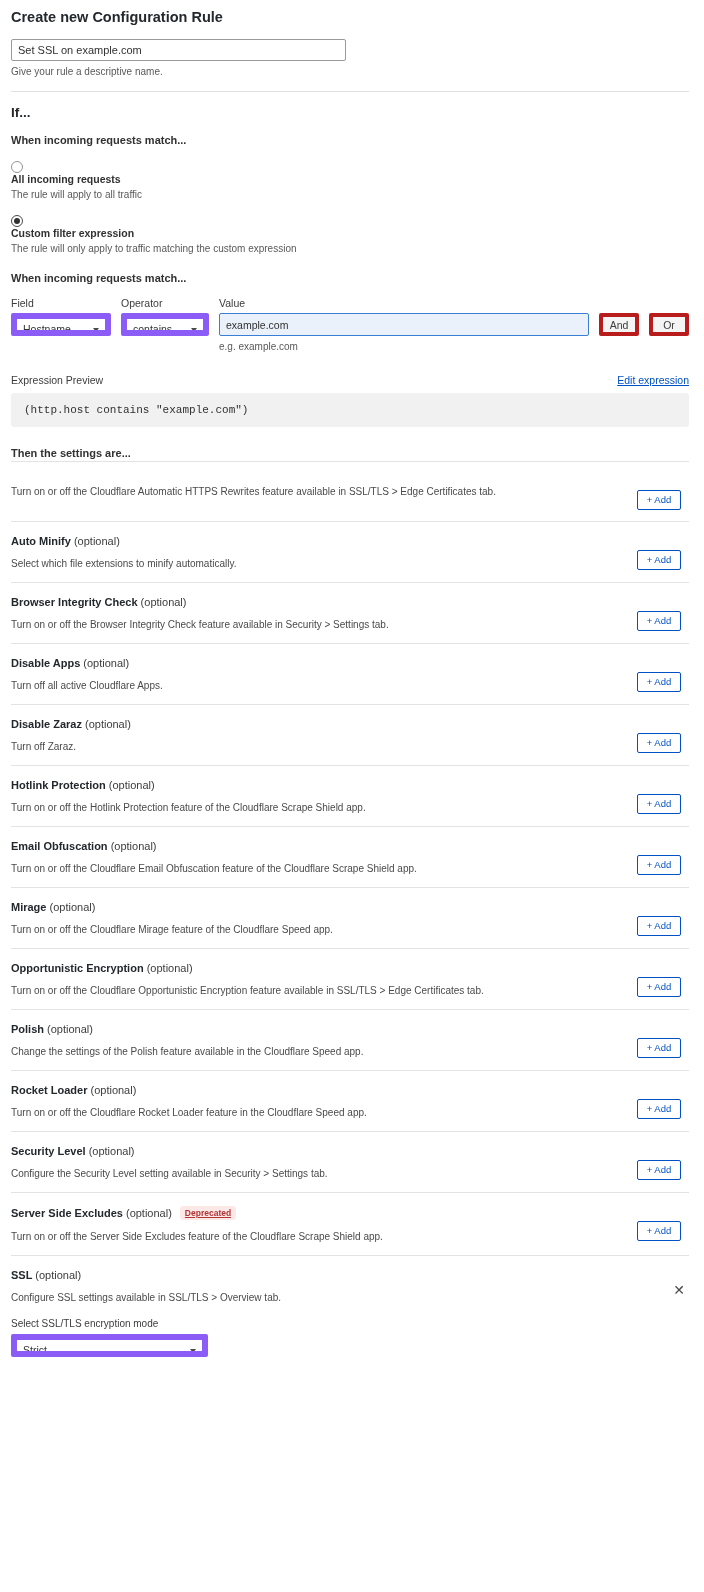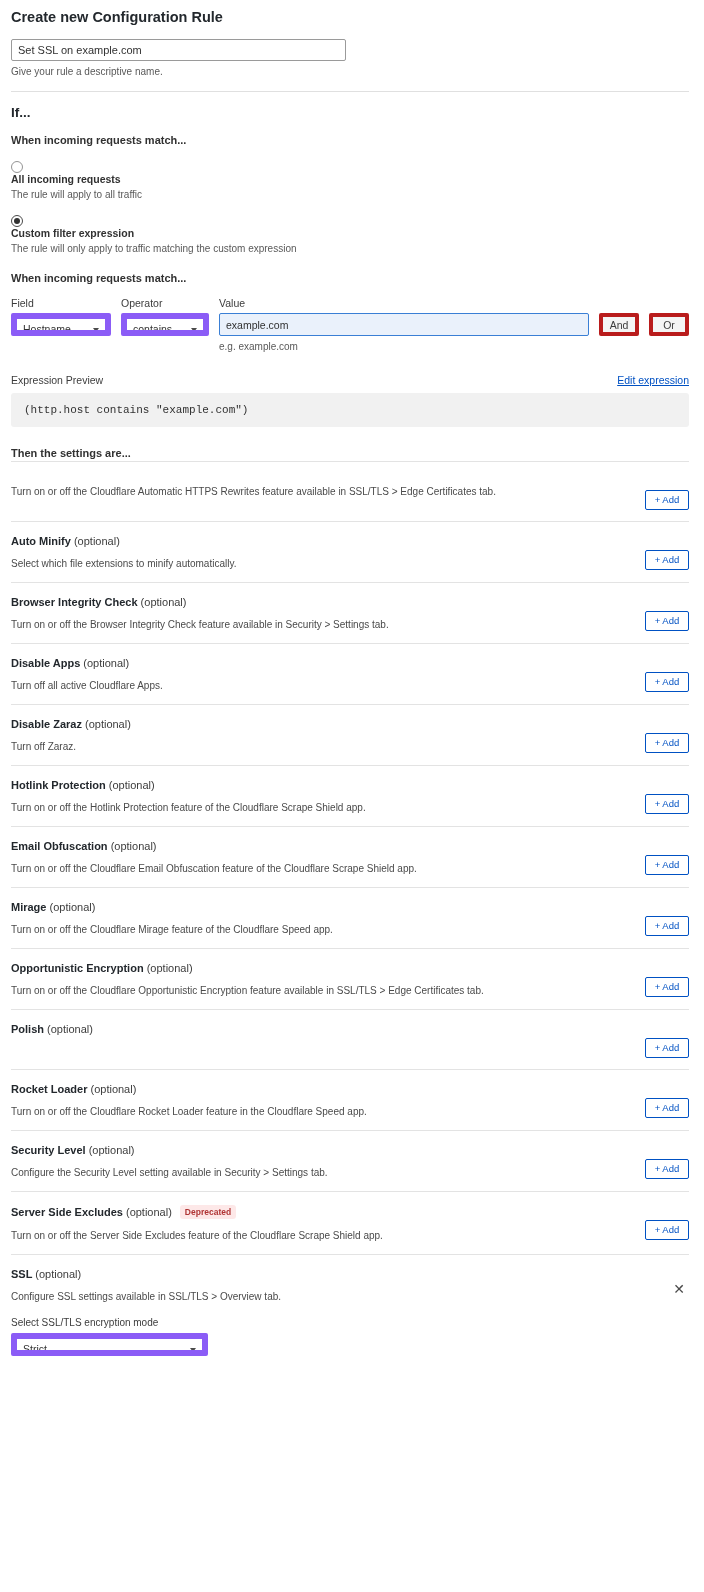--- a/index.html
+++ b/index.html
@@ -217,29 +217,30 @@
   .badge {
     display: inline-block;
     background: #fde8e8;
     color: #b03535;
     font-size: 8.5px;
     font-weight: bold;
     border-radius: 3px;
     padding: 2px 5px;
     margin-left: 8px;
     vertical-align: 1px;
+    text-decoration: underline;
   }
   .setting .s-desc {
     font-size: 10px;
     color: #4a4a4a;
     margin-top: 11px;
   }
   .add-btn {
     position: absolute;
-    right: 0;
+    right: 8px;
     top: 28px;
     width: 44px;
     height: 20px;
     border: 1px solid #0051c3;
     border-radius: 2px;
     background: #fff;
     color: #0051c3;
     font-size: 9.5px;
     font-family: "Liberation Sans", sans-serif;
     cursor: pointer;
@@ -379,20 +380,21 @@
         <div class="s-desc">Turn on or off the Cloudflare Mirage feature of the Cloudflare Speed app.</div>
         <button class="add-btn">+ Add</button>
       </div>
       <div class="setting">
         <div class="s-title"><span>Opportunistic Encryption</span> <span class="opt">(optional)</span></div>
         <div class="s-desc">Turn on or off the Cloudflare Opportunistic Encryption feature available in SSL/TLS &gt; Edge Certificates tab.</div>
         <button class="add-btn">+ Add</button>
       </div>
       <div class="setting">
         <div class="s-title"><span>Polish</span> <span class="opt">(optional)</span></div>
+        <div class="s-desc">Change the settings of the Polish feature available in the Cloudflare Speed app.</div>
         <button class="add-btn">+ Add</button>
       </div>
       <div class="setting">
         <div class="s-title"><span>Rocket Loader</span> <span class="opt">(optional)</span></div>
         <div class="s-desc">Turn on or off the Cloudflare Rocket Loader feature in the Cloudflare Speed app.</div>
         <button class="add-btn">+ Add</button>
       </div>
       <div class="setting">
         <div class="s-title"><span>Security Level</span> <span class="opt">(optional)</span></div>
         <div class="s-desc">Configure the Security Level setting available in Security &gt; Settings tab.</div>

